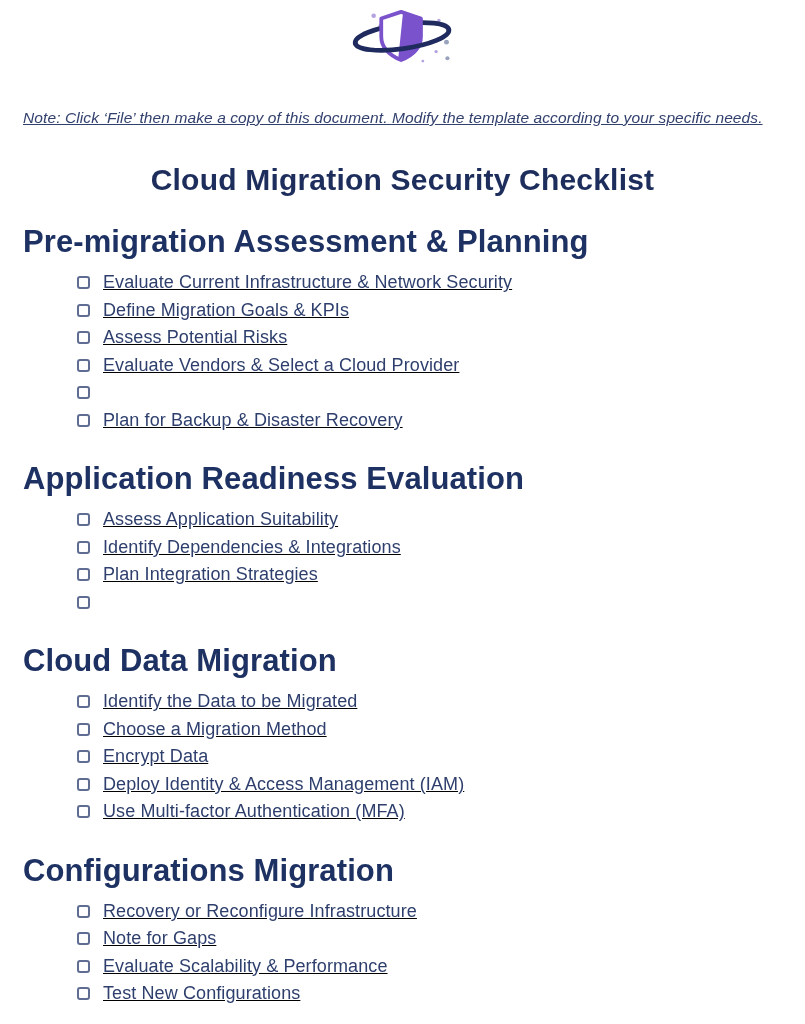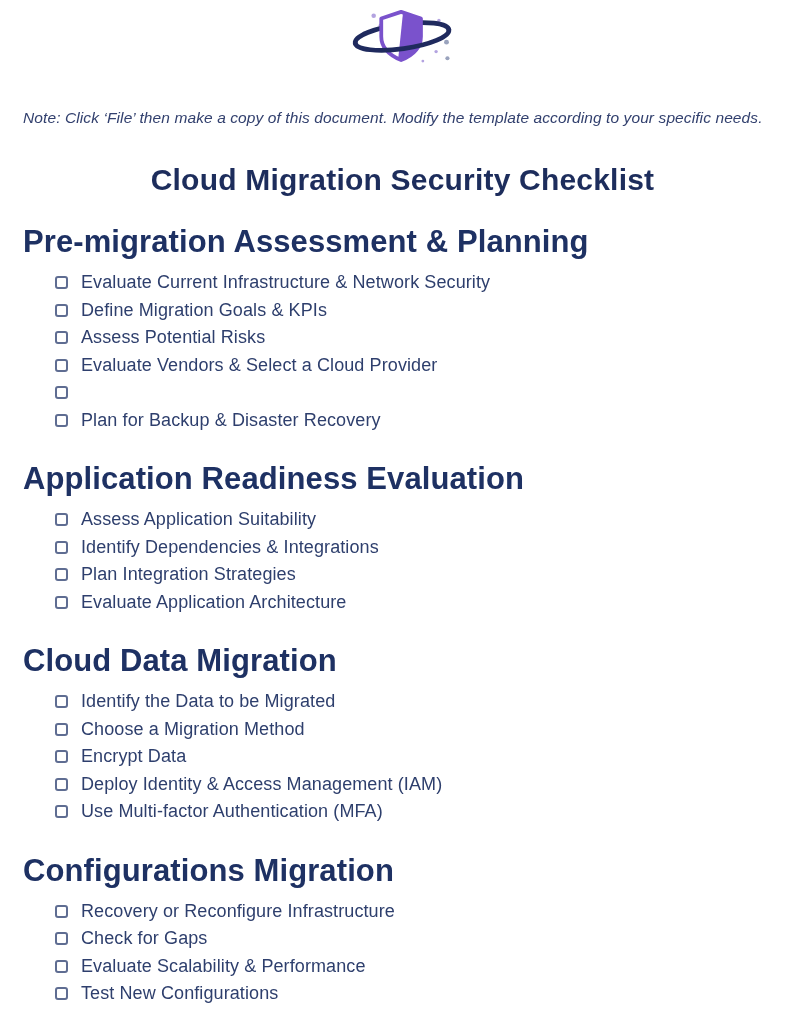--- a/index.html
+++ b/index.html
@@ -16,20 +16,21 @@
     height: 68px;
     text-align: center;
   }
   .note {
     margin: 40px 30px 0 23px;
     font-size: 15.5px;
     font-style: italic;
     color: #32406e;
     line-height: 20px;
     letter-spacing: 0.1px;
+    text-decoration: underline;
   }
   .title {
     margin: 35px 0 16px 0;
     text-align: center;
     font-size: 30px;
     font-weight: 700;
     color: #1d2d5c;
     letter-spacing: 0.2px;
   }
   section.checklist-section { margin: 0; }
@@ -39,21 +40,22 @@
     font-weight: 700;
     color: #1e3163;
     line-height: 29px;
     letter-spacing: 0.1px;
   }
   ul.section-items { list-style: none; margin: 0; padding: 0; }
   li.checklist-item {
     display: flex;
     align-items: center;
     height: 27.5px;
-    padding-left: 55px;
+    padding-left: 77px;
+    text-decoration: underline;
   }
   .checkbox {
     flex: 0 0 auto;
     width: 13px;
     height: 13px;
     border: 2px solid #5f6d92;
     border-radius: 3px;
     margin-right: 13px;
     background: #ffffff;
   }
@@ -135,21 +137,20 @@
         <li class="checklist-item">
           <span class="checkbox"></span>
           <span class="item-label">Identify Dependencies &amp; Integrations</span>
         </li>
         <li class="checklist-item">
           <span class="checkbox"></span>
           <span class="item-label">Plan Integration Strategies</span>
         </li>
         <li class="checklist-item">
           <span class="checkbox"></span>
-          <span class="item-label">Evaluate Application Architecture</span>
         </li>
       </ul>
     </section>
     <section class="checklist-section">
       <h2>Cloud Data Migration</h2>
       <ul class="section-items">
         <li class="checklist-item">
           <span class="checkbox"></span>
           <span class="item-label">Identify the Data to be Migrated</span>
         </li>
@@ -173,21 +174,21 @@
     </section>
     <section class="checklist-section">
       <h2>Configurations Migration</h2>
       <ul class="section-items">
         <li class="checklist-item">
           <span class="checkbox"></span>
           <span class="item-label">Recovery or Reconfigure Infrastructure</span>
         </li>
         <li class="checklist-item">
           <span class="checkbox"></span>
-          <span class="item-label">Check for Gaps</span>
+          <span class="item-label">Note for Gaps</span>
         </li>
         <li class="checklist-item">
           <span class="checkbox"></span>
           <span class="item-label">Evaluate Scalability &amp; Performance</span>
         </li>
         <li class="checklist-item">
           <span class="checkbox"></span>
           <span class="item-label">Test New Configurations</span>
         </li>
       </ul>

